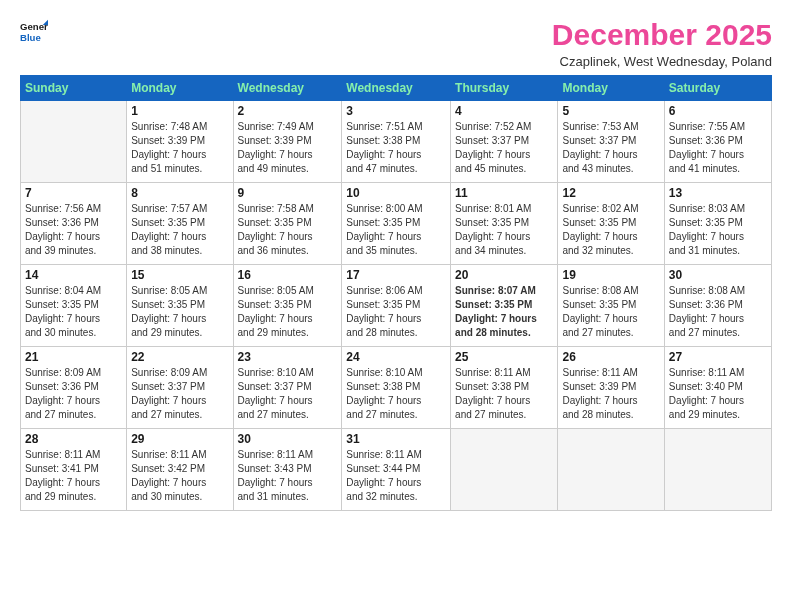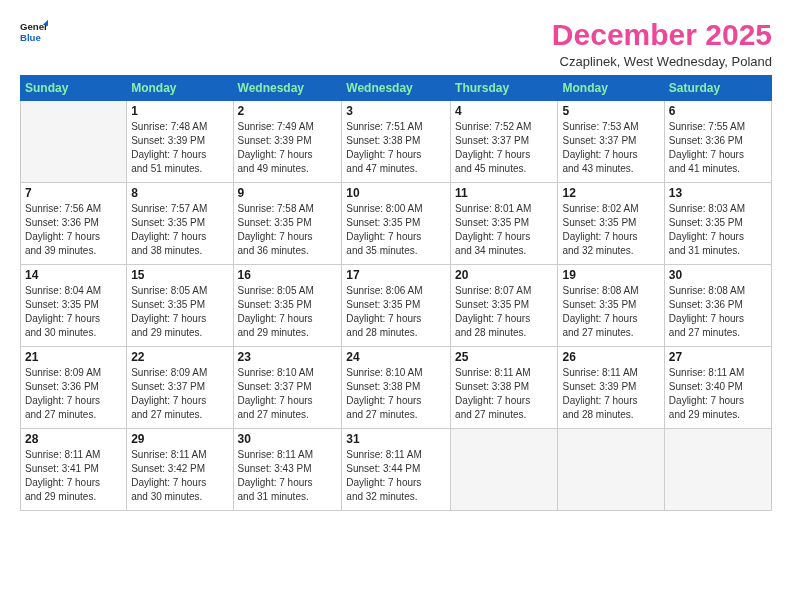--- a/index.html
+++ b/index.html
@@ -232,21 +232,21 @@
           </td>
           <td>
             <span class="day-number">17</span>
             <div class="day-info" style="white-space: pre-line;">Sunrise: 8:06 AM
 Sunset: 3:35 PM
 Daylight: 7 hours
 and 28 minutes.</div>
           </td>
           <td>
             <span class="day-number">20</span>
-            <div class="day-info" style="white-space: pre-line;">Sunrise: 8:07 AM
+            <div class="day-info" style="white-space: pre-line; font-weight: bold;">Sunrise: 8:07 AM
 Sunset: 3:35 PM
 Daylight: 7 hours
 and 28 minutes.</div>
           </td>
           <td>
             <span class="day-number">19</span>
             <div class="day-info" style="white-space: pre-line;">Sunrise: 8:08 AM
 Sunset: 3:35 PM
 Daylight: 7 hours
 and 27 minutes.</div>

